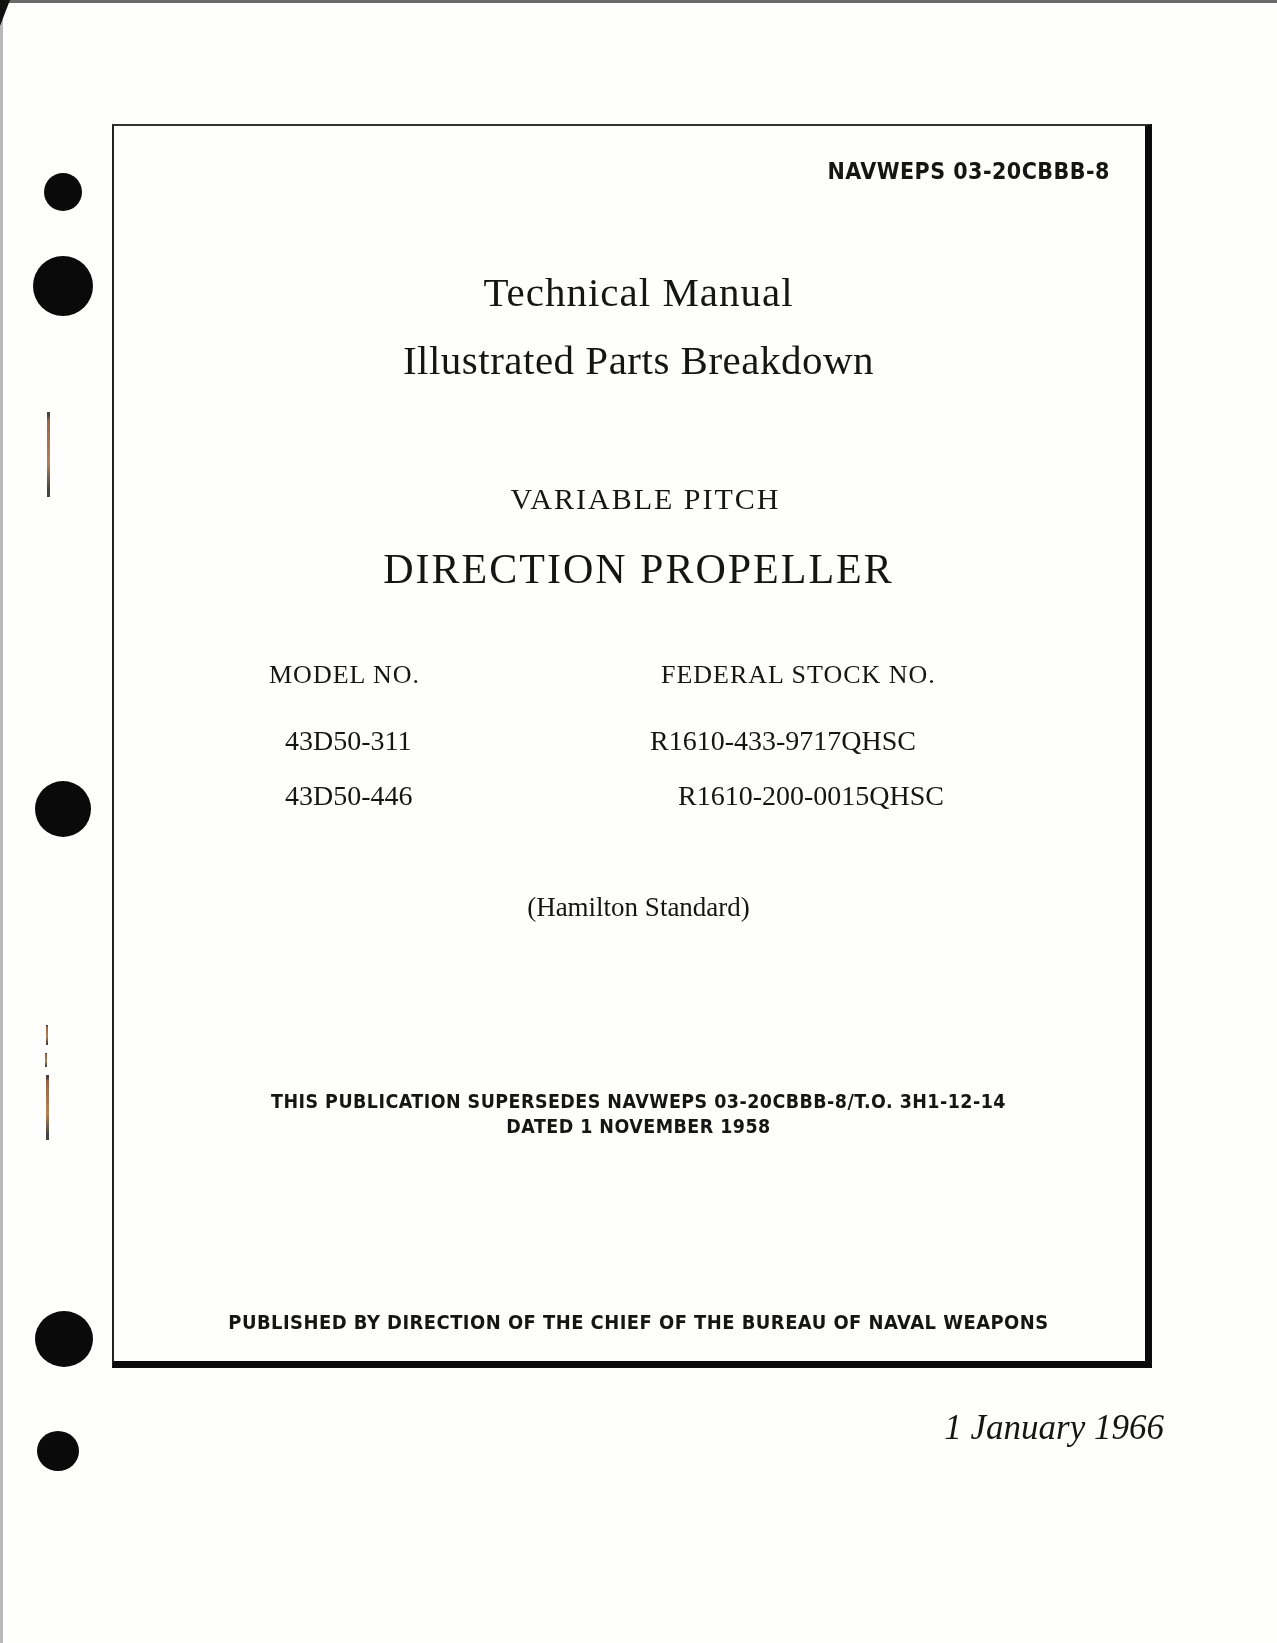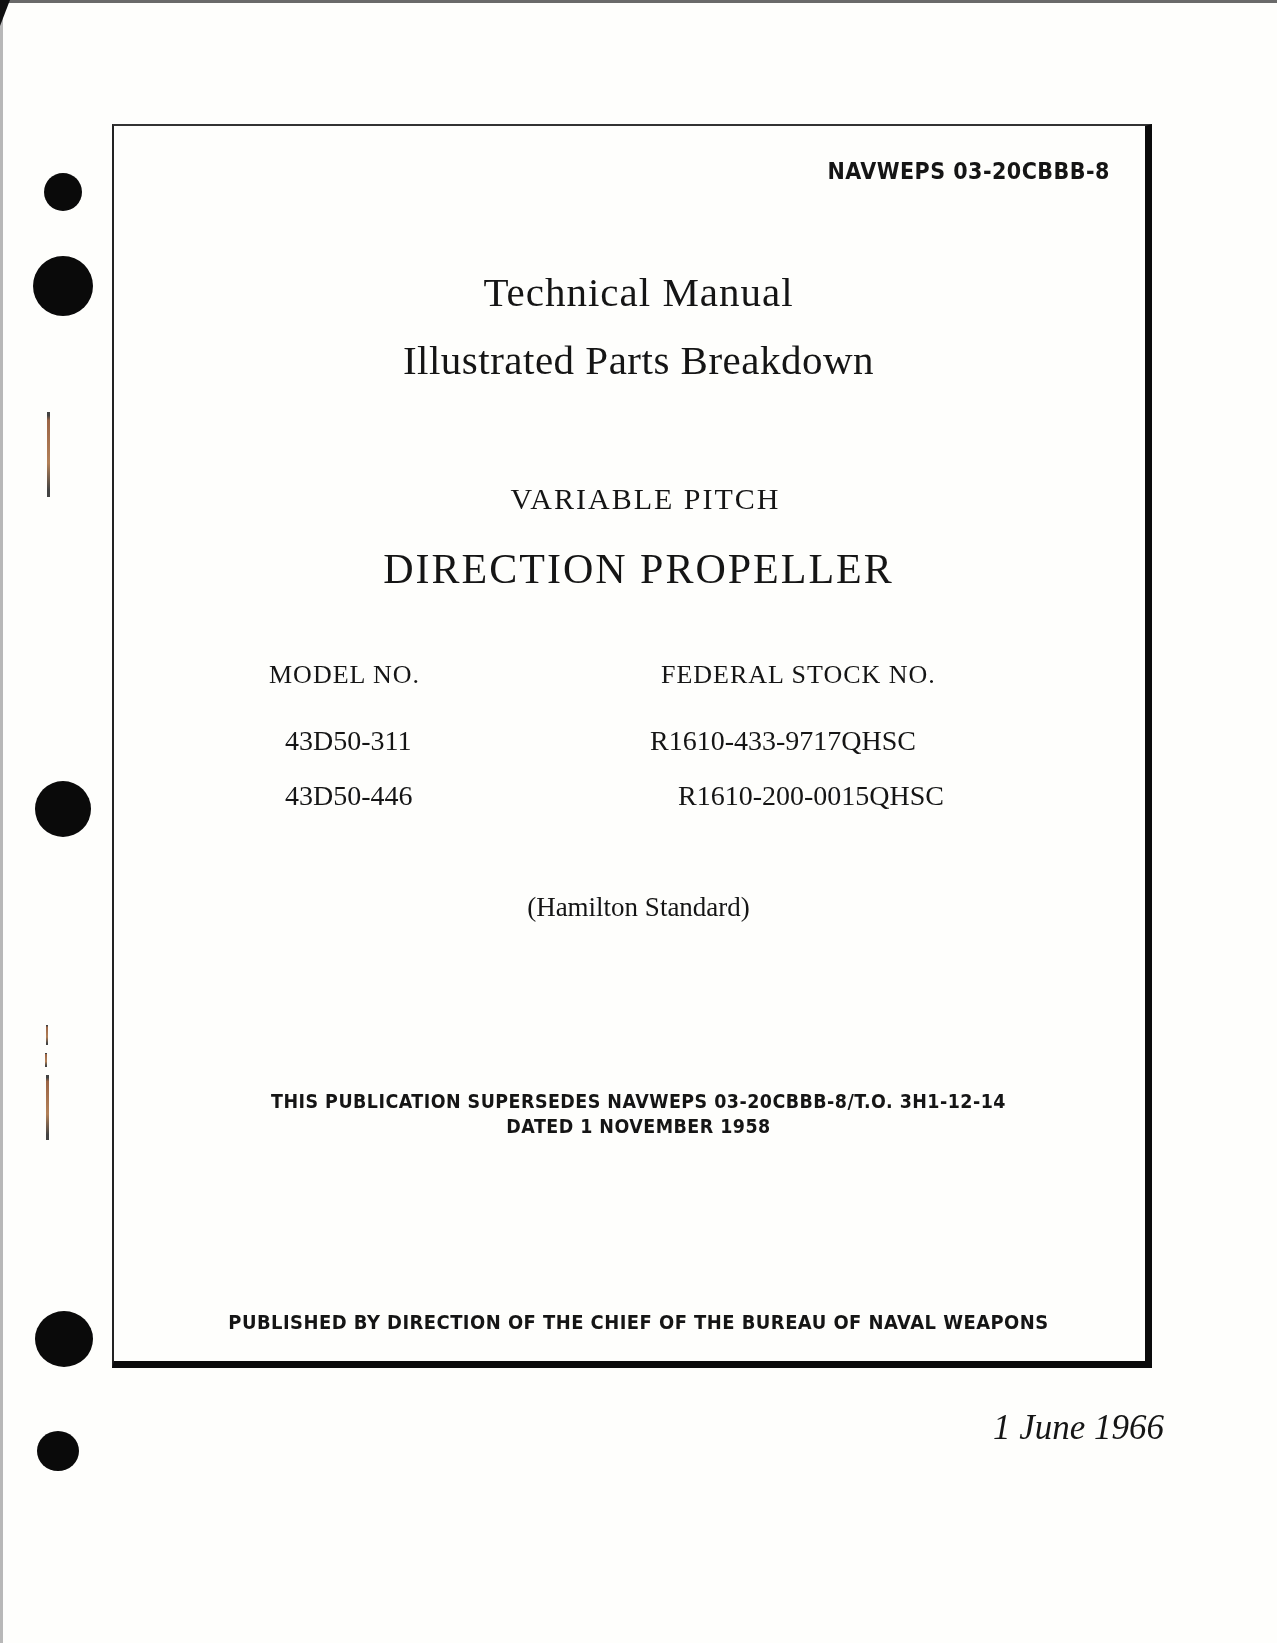--- a/index.html
+++ b/index.html
@@ -73,13 +73,13 @@
 <div class="t row" style="left:285px; top:780px;">43D50-446</div>
 <div class="t row" style="left:650px; top:780px;margin-left:28px;">R1610-200-0015QHSC</div>
 
 <div class="t center mfr">(Hamilton Standard)</div>
 
 <div class="t center sans small-sans sup1">THIS PUBLICATION SUPERSEDES NAVWEPS 03-20CBBB-8/T.O. 3H1-12-14</div>
 <div class="t center sans small-sans sup2">DATED 1 NOVEMBER 1958</div>
 
 <div class="t center sans pub">PUBLISHED BY DIRECTION OF THE CHIEF OF THE BUREAU OF NAVAL WEAPONS</div>
 
-<div class="t date">1 June 1966</div>
+<div class="t date">1 January 1966</div>
 
 </body></html>

